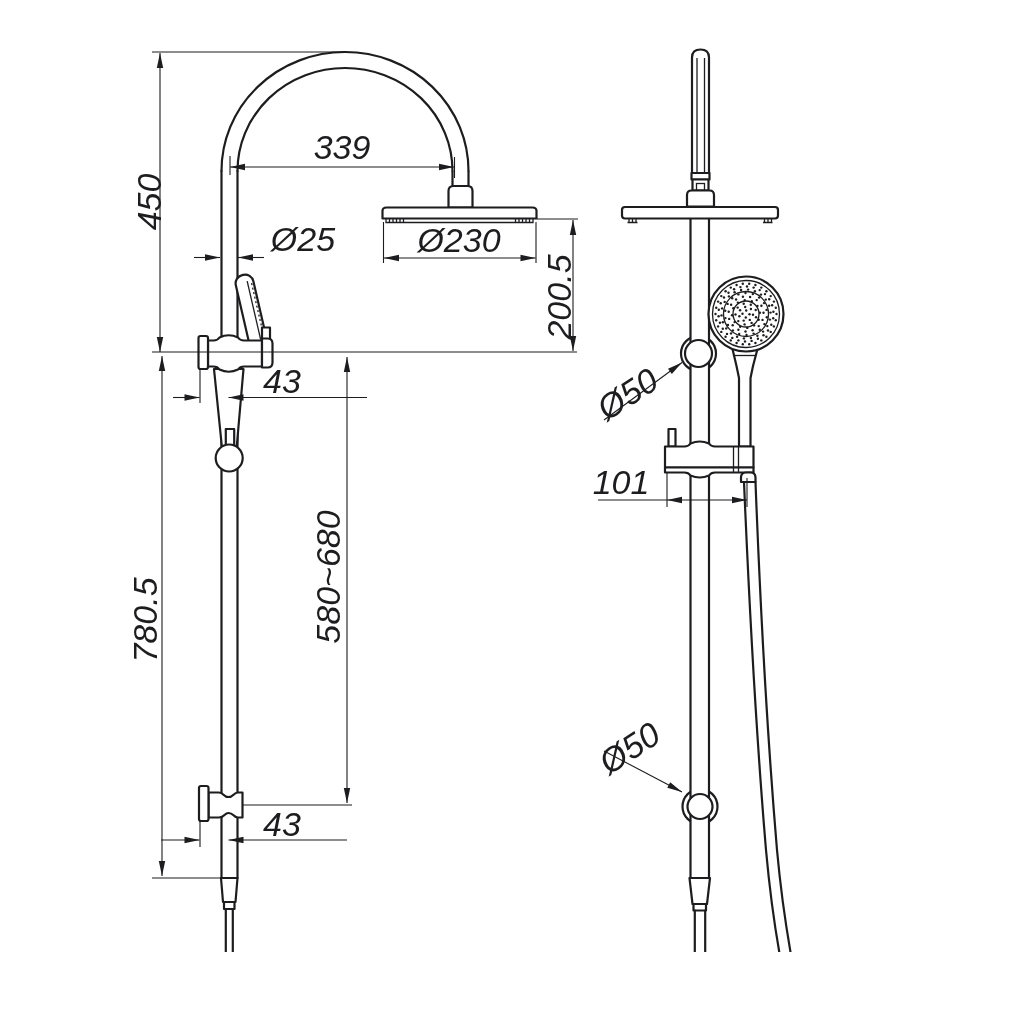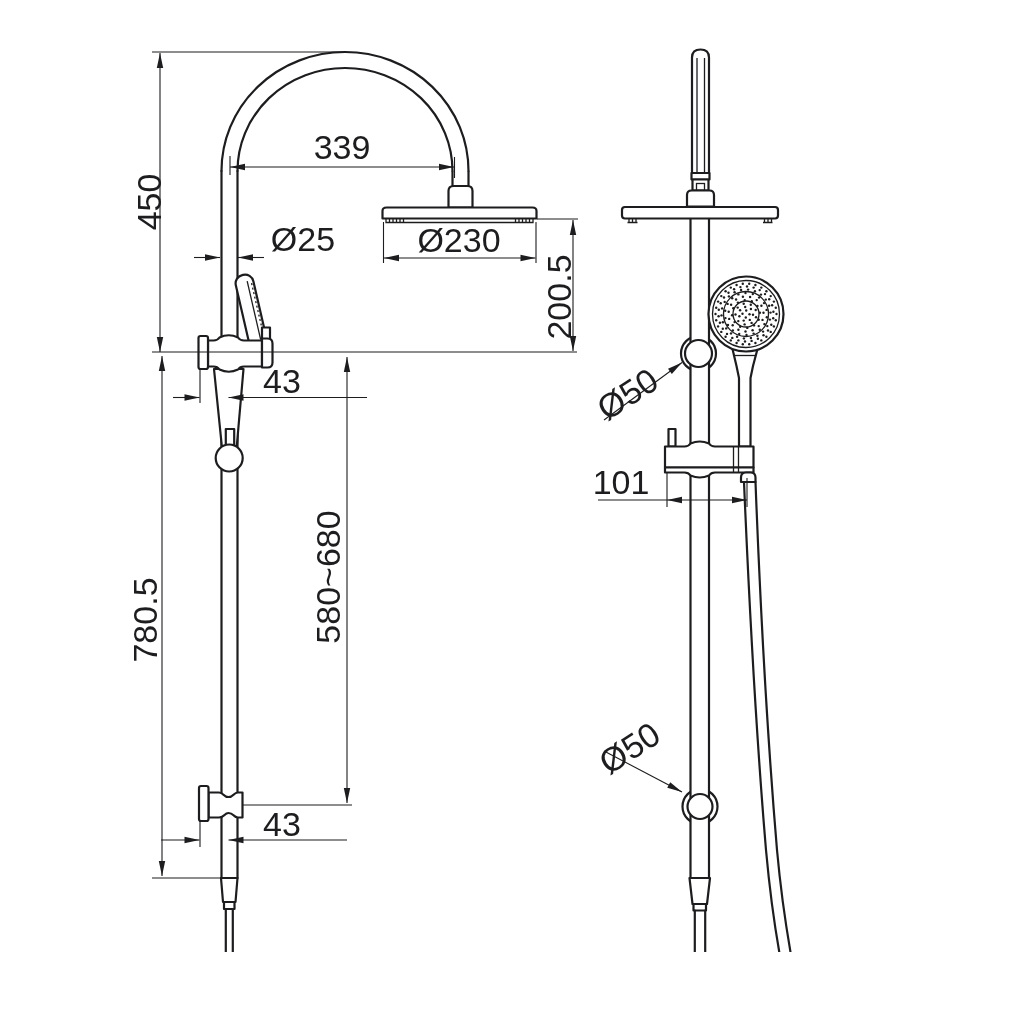--- a/index.html
+++ b/index.html
@@ -1,16 +1,16 @@
 <!DOCTYPE html>
 <html><head>
 <meta charset="utf-8">
 <style>
   html,body{margin:0;padding:0;background:#fff;}
-  #stage{position:relative;width:1024px;height:952px;background:#ffffff;overflow:hidden;}
+  #stage{position:relative;width:1024px;height:952px;background:#ffffff;overflow:hidden;font-style:italic;}
   .o  {fill:none;stroke:#1d1d1f;stroke-width:2.2;stroke-linecap:round;stroke-linejoin:round;}
   .of {fill:#ffffff;stroke:#1d1d1f;stroke-width:2.2;stroke-linejoin:round;}
   .t  {fill:none;stroke:#1d1d1f;stroke-width:1.3;}
   .dim{fill:none;stroke:#1d1d1f;stroke-width:1.1;}
   .dimtext{font-family:"Liberation Sans",sans-serif;font-size:34px;fill:#1d1d1f;}
 </style>
 </head>
 <body>
 
 <div id="stage">

